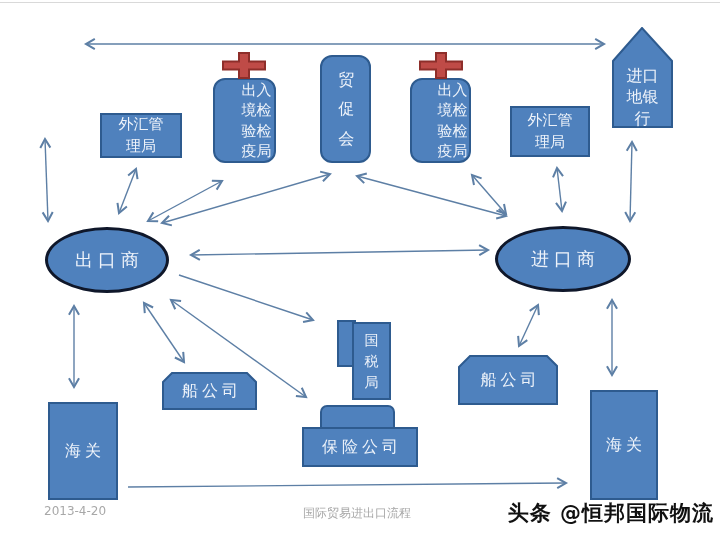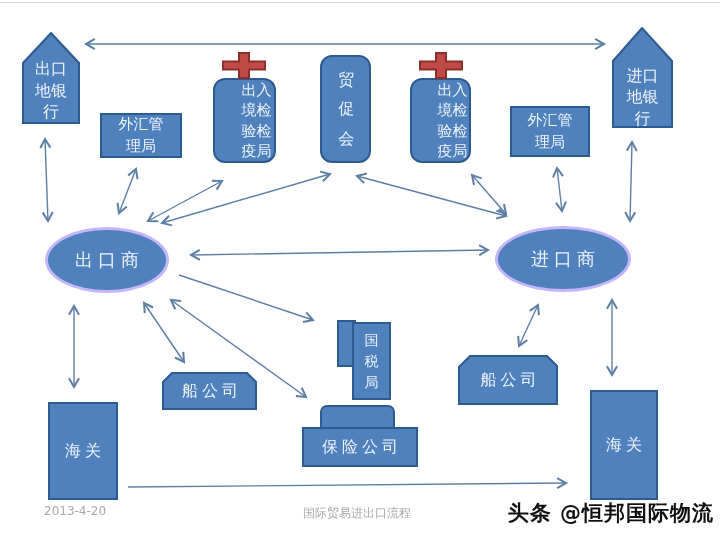--- a/index.html
+++ b/index.html
@@ -4,21 +4,21 @@
 <style>
   html,body{margin:0;padding:0;background:#fff;}
   .stage{position:relative;width:720px;height:540px;background:#ffffff;overflow:hidden;
          font-family:"DejaVu Sans",sans-serif;}
   .topline{position:absolute;left:0;top:2px;width:720px;height:1px;background:#d9d9d9;}
   .arrows{position:absolute;left:0;top:0;width:720px;height:540px;}
   .node{position:absolute;box-sizing:border-box;display:flex;align-items:center;justify-content:center;
         color:#eef3fa;text-align:center;}
   .fillbox{background:#4f81bd;border:2px solid #2e5b8f;}
   .rounded{border-radius:12px;}
-  .ellipse{border-radius:50%;border:3px solid #c4b5fd;}
+  .ellipse{border-radius:50%;border:3px solid #0f172a;}
   .shapesvg{position:absolute;left:0;top:0;}
   .lbl{position:relative;display:inline-block;z-index:2;}
   .w-bank{width:2.15em;font-size:16px;line-height:1.35;}
   .w-ciq{width:2.25em;font-size:15px;line-height:1.34;margin-left:24px;}
   .w-tpc{width:1.1em;font-size:16px;line-height:1.85;text-align:right;}
   .w-forex{width:3.35em;font-size:15px;line-height:1.45;}
   .w-tax{width:1.15em;font-size:14px;line-height:1.5;}
   .t-ellipse{font-size:18px;letter-spacing:5px;padding-left:5px;}
   .t-wide{font-size:16px;letter-spacing:4px;padding-left:4px;}
   .foot{position:absolute;color:#a8a8a8;font-size:12px;}
@@ -50,26 +50,20 @@
       <line x1="179" y1="275" x2="313" y2="320" marker-end="url(#ah)"></line>
       <line x1="144" y1="303" x2="184" y2="362" marker-start="url(#ah)" marker-end="url(#ah)"></line>
       <line x1="171" y1="300" x2="306" y2="397" marker-start="url(#ah)" marker-end="url(#ah)"></line>
       <line x1="74" y1="306" x2="74" y2="387" marker-start="url(#ah)" marker-end="url(#ah)"></line>
       <line x1="538" y1="305" x2="519" y2="346" marker-start="url(#ah)" marker-end="url(#ah)"></line>
       <line x1="612" y1="300" x2="612" y2="375" marker-start="url(#ah)" marker-end="url(#ah)"></line>
       <line x1="128" y1="487" x2="566" y2="483" marker-end="url(#ah)"></line>
     </g>
   </svg>
 
-  <div class="node" style="left:22px;top:32px;width:58px;height:93px;">
-    <svg class="shapesvg" width="58" height="93">
-      <polygon points="1,31 29,1 57,31 57,91 1,91" fill="#4f81bd" stroke="#2e5b8f" stroke-width="2"></polygon>
-    </svg>
-    <span class="lbl w-bank" style="margin-top:24px;">出口地银行</span>
-  </div>
 
   <div class="node" style="left:612px;top:27px;width:61px;height:102px;">
     <svg class="shapesvg" width="61" height="102">
       <polygon points="1,34 30,1 60,34 60,100 1,100" fill="#4f81bd" stroke="#2e5b8f" stroke-width="2"></polygon>
     </svg>
     <span class="lbl w-bank" style="margin-top:38px;">进口地银行</span>
   </div>
 
   <div class="node fillbox" style="left:100px;top:113px;width:82px;height:45px;">
     <span class="lbl w-forex">外汇管理局</span>

